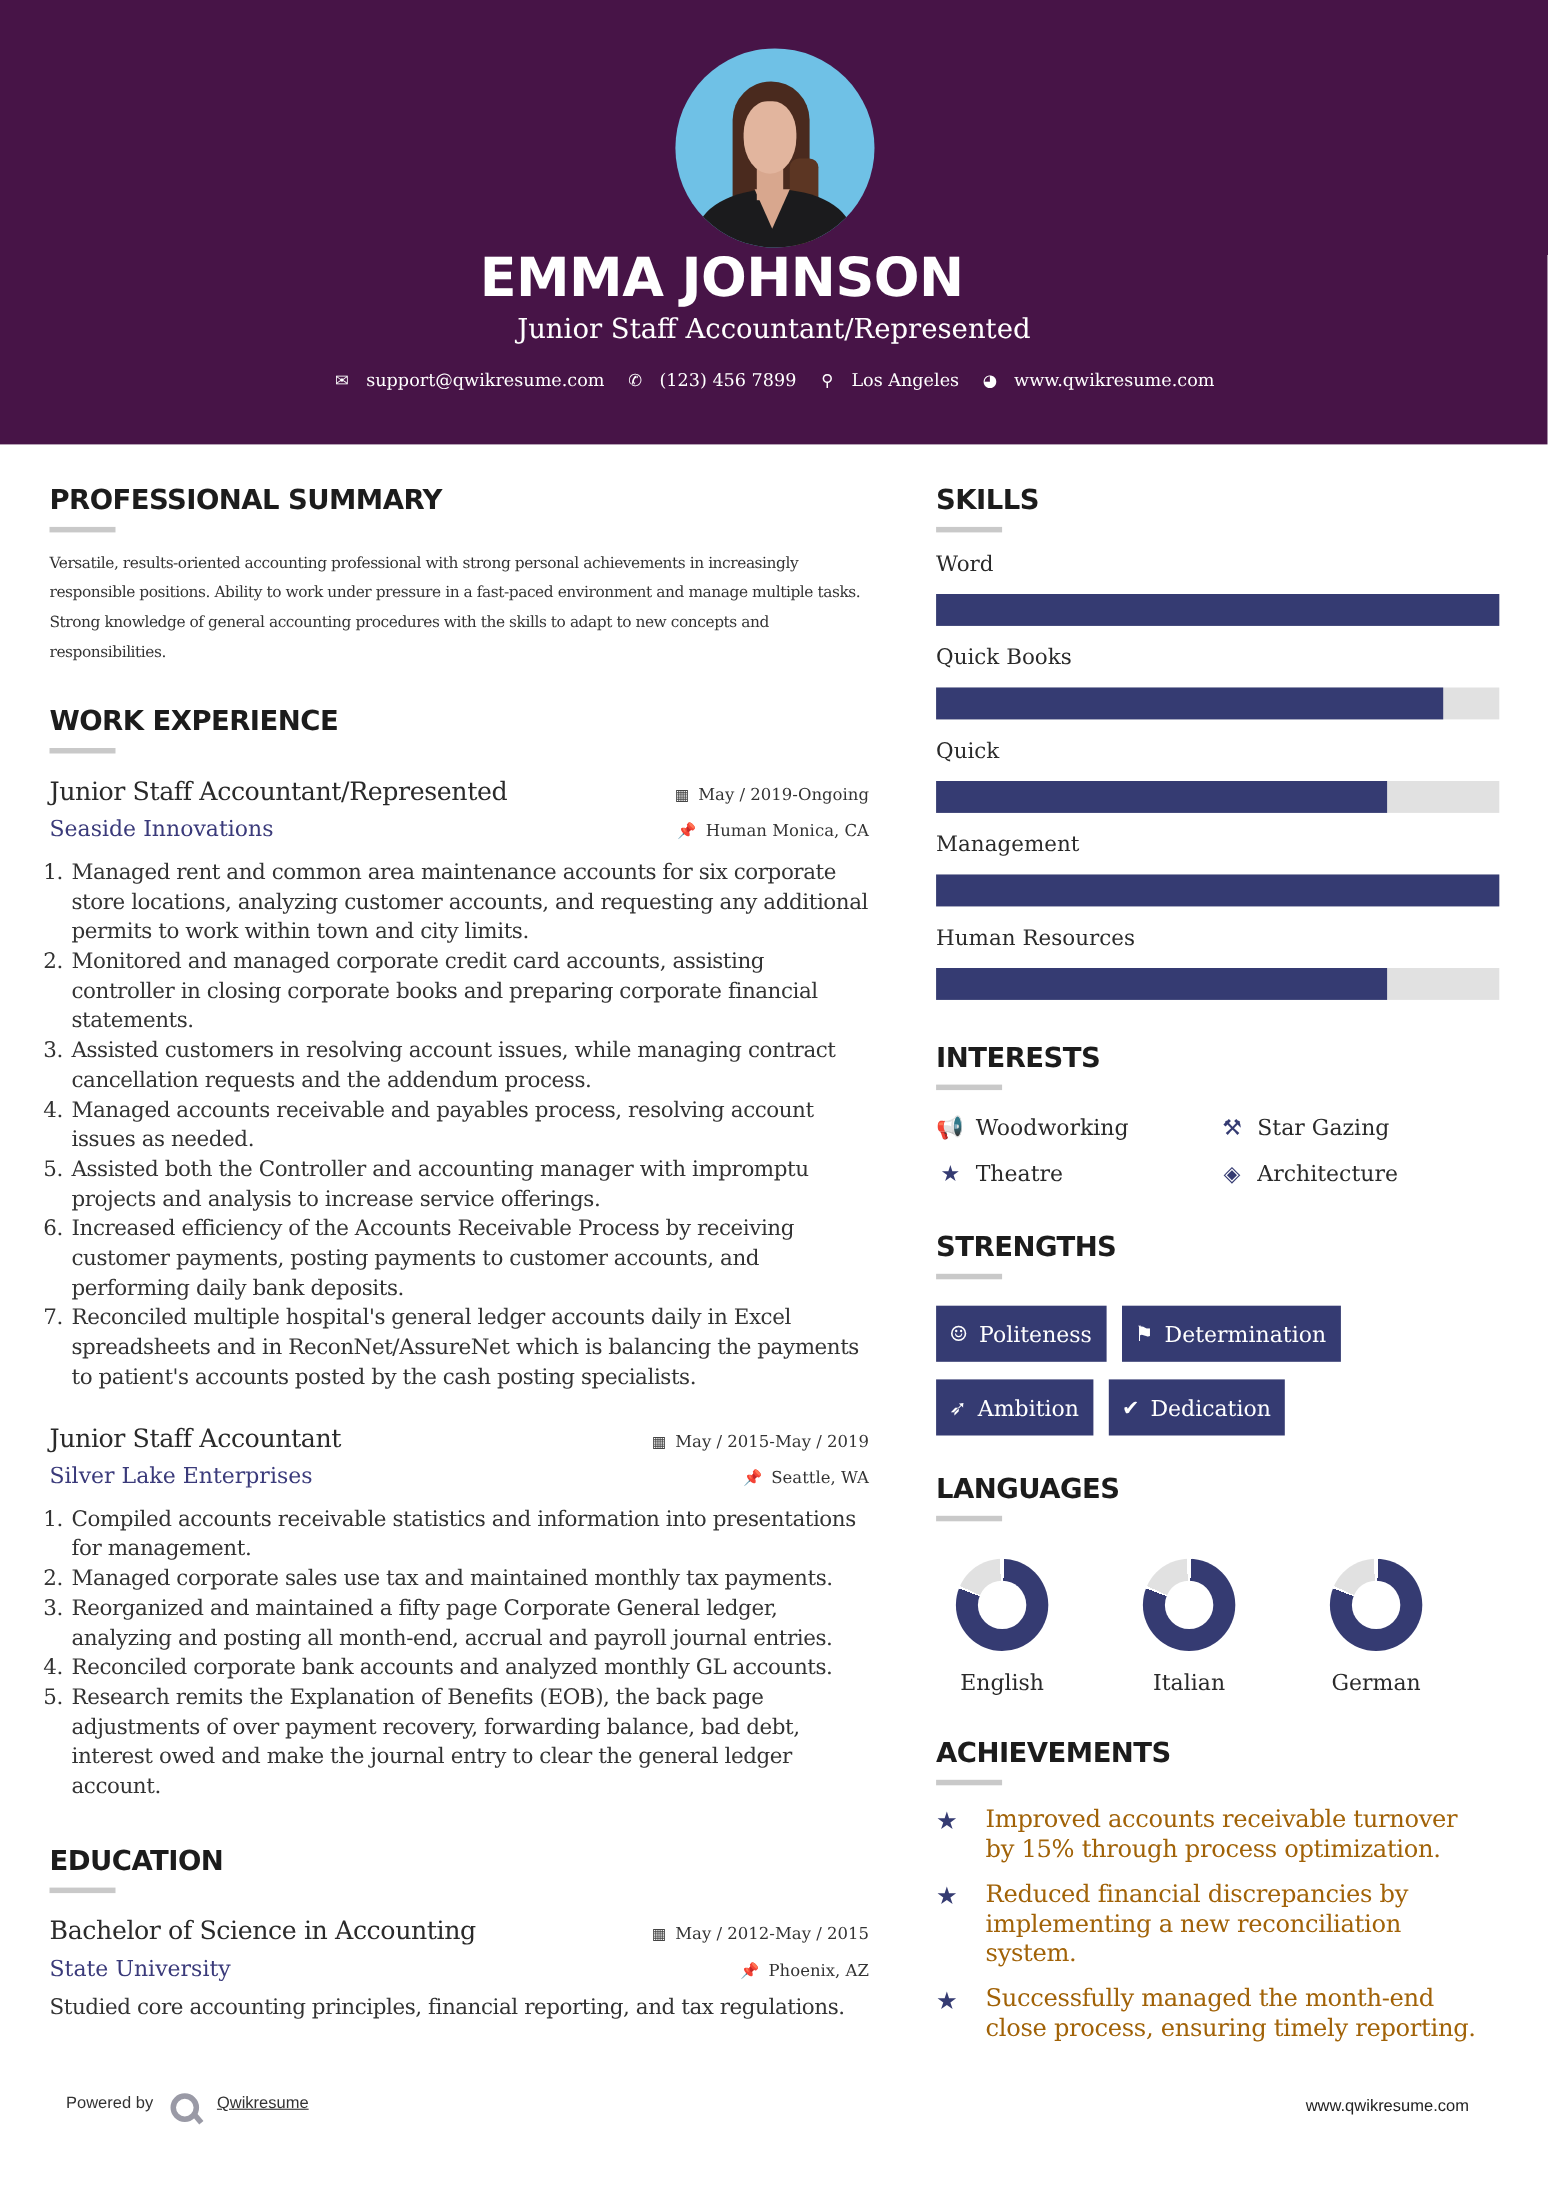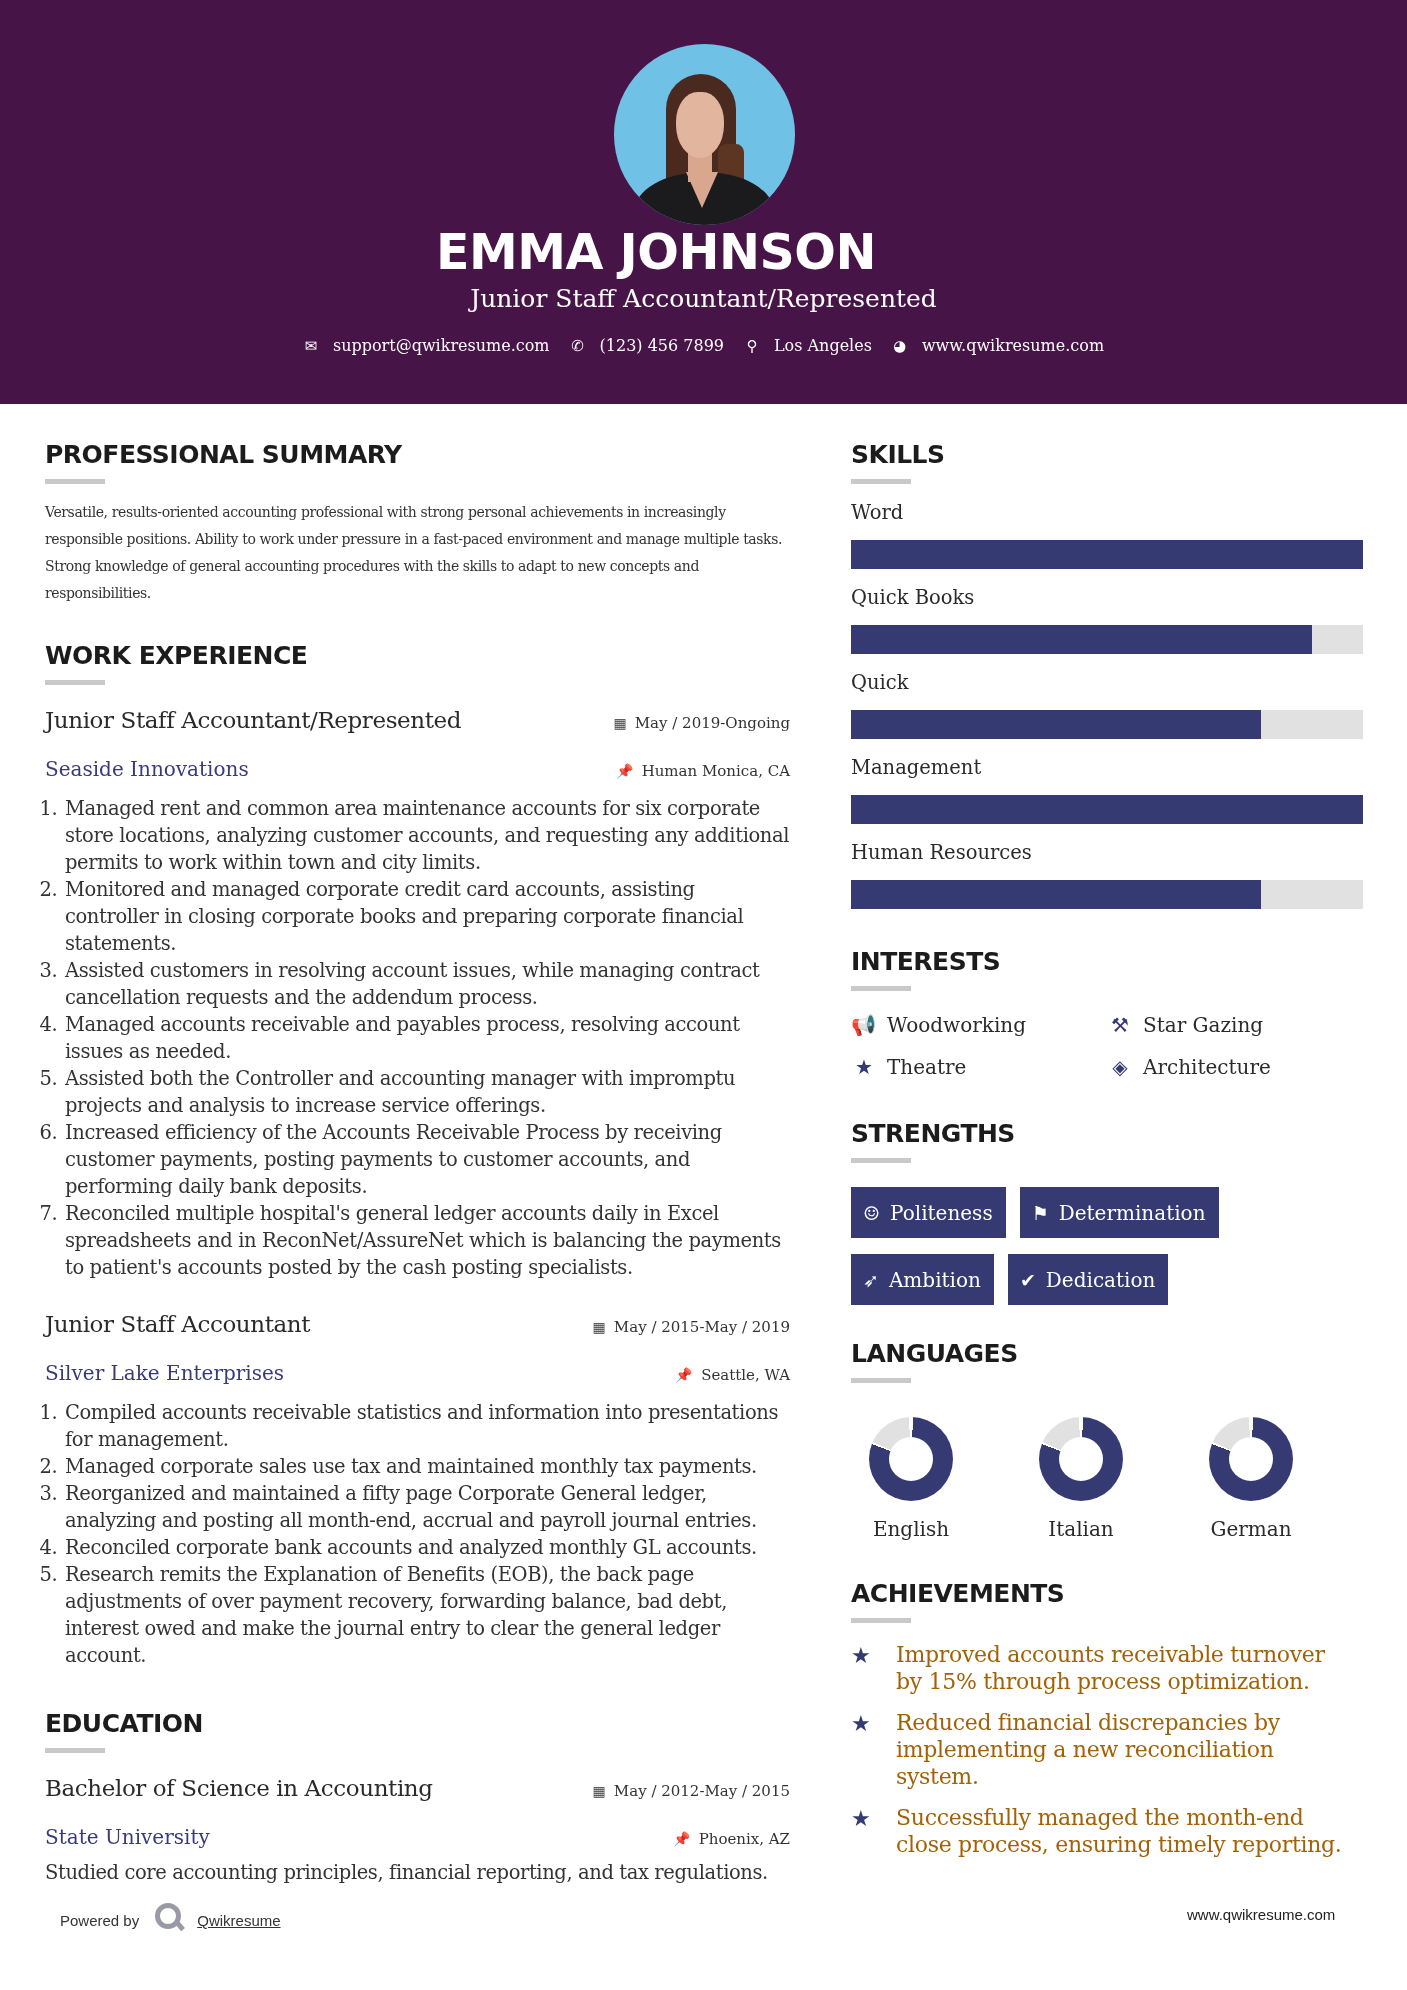--- a/index.html
+++ b/index.html
@@ -26,21 +26,21 @@
 
   .sec-h { font-family: "DejaVu Sans", sans-serif; font-weight: 700; font-size: 25px; color: #1c1c1c; letter-spacing: -0.5px; }
   .sec-line { width: 60px; height: 5px; background: #c9c9c9; margin-top: 10px; }
 
   .summary { margin-top: 15px; font-size: 14px; line-height: 27px; color: #333; letter-spacing: -0.4px; }
 
   .job { margin-top: 0; }
   .job-top { display: flex; justify-content: space-between; align-items: baseline; }
   .job-title { font-size: 23px; color: #2a2a2a; letter-spacing: -0.4px; }
   .job-date { font-size: 15px; color: #333; }
-  .job-sub { display: flex; justify-content: space-between; align-items: baseline; margin-top: 24px; }
+  .job-sub { display: flex; justify-content: space-between; align-items: baseline; margin-top: 8px; }
   .company { font-size: 20px; color: #3a3a7a; }
   .job-loc { font-size: 15px; color: #333; }
   .icon-cal, .icon-pin { display: inline-block; margin-right: 8px; font-size: 14px; color: #444; }
   .bullets { margin-top: 14px; padding-left: 18px; font-size: 19.5px; line-height: 27px; color: #333; letter-spacing: -0.4px; }
   .bullets li { padding-left: 2px; }
   .edu-desc { margin-top: 12px; font-size: 19.5px; color: #333; letter-spacing: -0.4px; }
 
   .skill-label { font-size: 19.5px; color: #2a2a2a; margin-top: 17px; }
   .skill-bar { margin-top: 16px; width: 512px; height: 29px; background: #e1e1e1; position: relative; }
   .skill-fill { position: absolute; left: 0; top: 0; height: 29px; background: #353b72; }
@@ -57,21 +57,21 @@
   .lang { width: 170px; display: flex; flex-direction: column; align-items: flex-start; }
   .donut { width: 84px; height: 84px; border-radius: 50%; margin-left: 18px; position: relative; }
   .donut::after { content: ""; position: absolute; left: 20px; top: 20px; width: 44px; height: 44px; border-radius: 50%; background: #fff; }
   .lang-name { margin-top: 16px; font-size: 20px; color: #2a2a2a; width: 120px; text-align: center; }
 
   .ach { margin-top: 18px; }
   .ach-item { display: flex; align-items: flex-start; margin-bottom: 14px; }
   .ach-item .ico { width: 45px; color: #353b72; font-size: 22px; padding-top: 2px; }
   .ach-item .txt { font-size: 22px; line-height: 27px; color: #a16207; width: 460px; letter-spacing: -0.3px; }
 
-  .powered { position: absolute; left: 60px; top: 1903px; display: flex; align-items: flex-end; font-family: "Liberation Sans", sans-serif; font-size: 15px; color: #333; }
+  .powered { position: absolute; left: 60px; top: 1903px; display: flex; align-items: flex-start; font-family: "Liberation Sans", sans-serif; font-size: 15px; color: #333; }
   .q-logo { width: 26px; height: 26px; border: 5px solid #9a9aa6; border-radius: 50%; margin: 0 16px 0 16px; position: relative; }
   .q-logo::after { content: ""; position: absolute; right: -6px; bottom: -7px; width: 5px; height: 11px; background: #9a9aa6; transform: rotate(-40deg); }
   .powered a { color: #333; text-decoration: underline; }
   .foot-url { position: absolute; left: 1187px; top: 1906px; font-family: "Liberation Sans", sans-serif; font-size: 15px; color: #222; }
 </style>
 </head>
 <body>
 
 <div class="header">
   <div class="photo">

